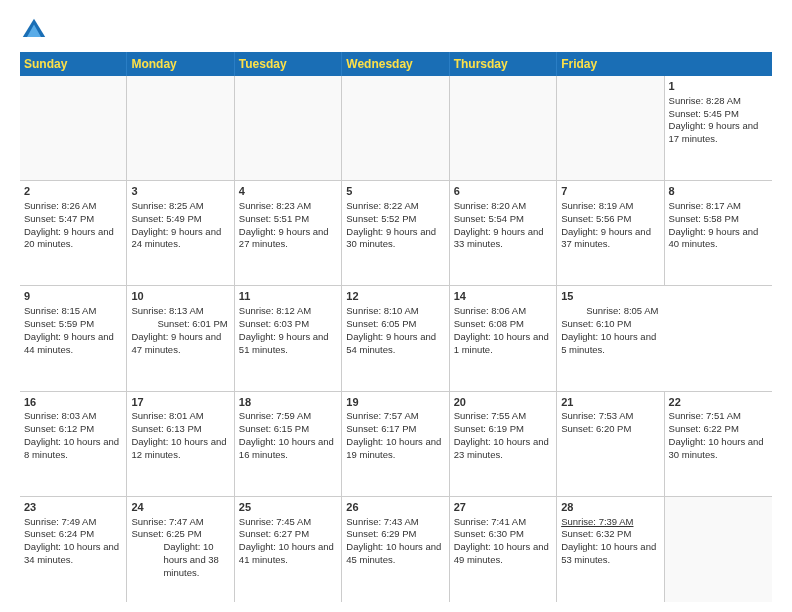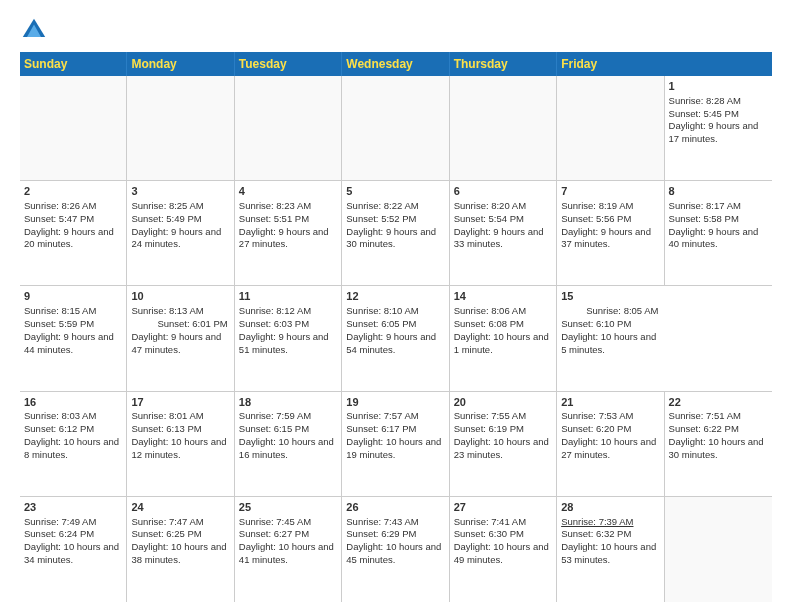--- a/index.html
+++ b/index.html
@@ -263,41 +263,40 @@
           <div class="cal-cell">
             <span class="day-num">20</span>
             <span style="display: block;">Sunrise: 7:55 AM</span>
             <span style="display: block;">Sunset: 6:19 PM</span>
             <span style="display: block;">Daylight: 10 hours and 23 minutes.</span>
           </div>
           <div class="cal-cell">
             <span class="day-num">21</span>
             <span style="display: block;">Sunrise: 7:53 AM</span>
             <span style="display: block;">Sunset: 6:20 PM</span>
-            <span style="display: block;">Daylight: 10 hours and 27 minutes.</span>
           </div>
           <div class="cal-cell">
             <span class="day-num">22</span>
             <span style="display: block;">Sunrise: 7:51 AM</span>
             <span style="display: block;">Sunset: 6:22 PM</span>
             <span style="display: block;">Daylight: 10 hours and 30 minutes.</span>
           </div>
         </div>
         <div class="cal-row">
           <div class="cal-cell">
             <span class="day-num">23</span>
             <span style="display: block;">Sunrise: 7:49 AM</span>
             <span style="display: block;">Sunset: 6:24 PM</span>
             <span style="display: block;">Daylight: 10 hours and 34 minutes.</span>
           </div>
           <div class="cal-cell">
             <span class="day-num">24</span>
             <span style="display: block;">Sunrise: 7:47 AM</span>
             <span style="display: block;">Sunset: 6:25 PM</span>
-            <span style="display: block;">Daylight: 10 hours and 38 minutes.</span>
+            <span style="display: block; margin-left: 32px;">Daylight: 10 hours and 38 minutes.</span>
           </div>
           <div class="cal-cell">
             <span class="day-num">25</span>
             <span style="display: block;">Sunrise: 7:45 AM</span>
             <span style="display: block;">Sunset: 6:27 PM</span>
             <span style="display: block;">Daylight: 10 hours and 41 minutes.</span>
           </div>
           <div class="cal-cell">
             <span class="day-num">26</span>
             <span style="display: block;">Sunrise: 7:43 AM</span>

